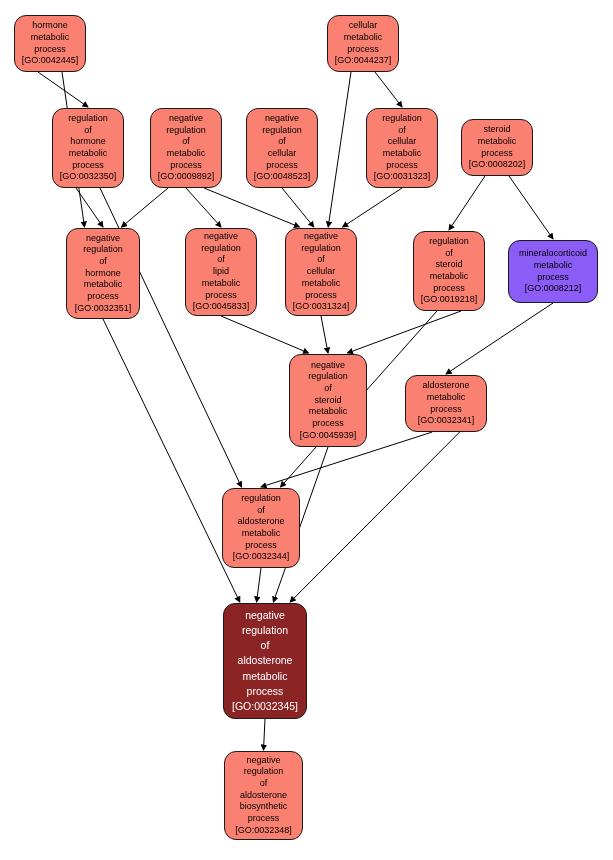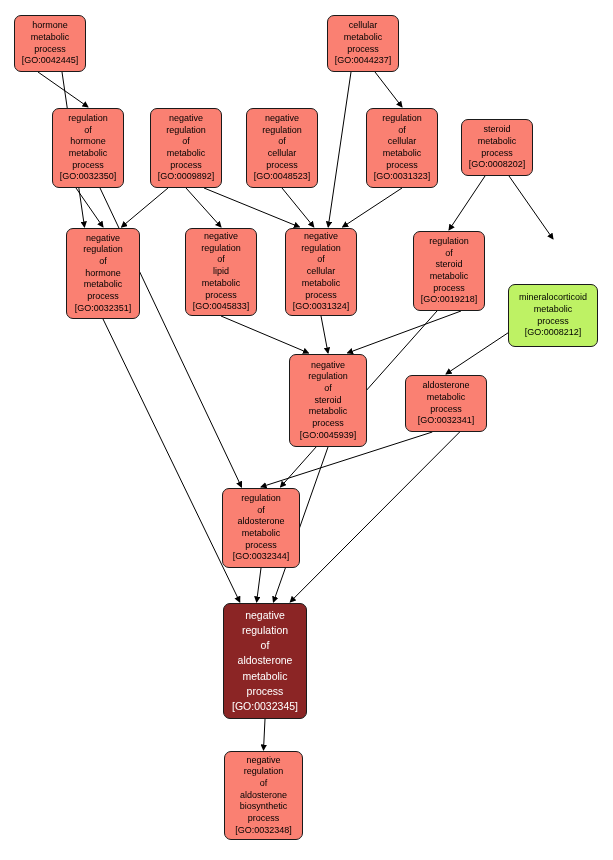--- a/index.html
+++ b/index.html
@@ -10,21 +10,21 @@
     font-family: "Liberation Sans", "DejaVu Sans", sans-serif;
     overflow: hidden;
   }
   #graph { position: absolute; left: 0; top: 0; width: 613px; height: 860px; }
   #edges { position: absolute; left: 0; top: 0; }
   #nodes { position: absolute; left: 0; top: 0; width: 100%; height: 100%; }
   .node {
     position: absolute;
     box-sizing: border-box;
     border: 1px solid #1a1a1a;
-    border-radius: 7px;
+    border-radius: 12px;
     display: flex; align-items: center; justify-content: center;
     text-align: center;
     font-size: 9px;
     line-height: 1.3;
     color: #000;
     white-space: pre-line;
     padding: 2px;
     cursor: pointer;
   }
   .node.highlight {
@@ -126,21 +126,21 @@
 cellular
 metabolic
 process
 [GO:0031324]</div>
       <div class="node" style="left: 413px; top: 231px; width: 72px; height: 80px; background: rgb(250, 128, 114); border-color: rgb(26, 26, 26);">regulation
 of
 steroid
 metabolic
 process
 [GO:0019218]</div>
-      <div class="node" style="left: 508px; top: 240px; width: 90px; height: 63px; background: #bef264; border-color: rgb(26, 26, 26); margin-top: 44px;">mineralocorticoid
+      <div class="node" style="left: 508px; top: 240px; width: 90px; height: 63px; background: #8b5cf6; border-color: rgb(26, 26, 26);">mineralocorticoid
 metabolic
 process
 [GO:0008212]</div>
       <div class="node" style="left: 289px; top: 354px; width: 78px; height: 93px; background: rgb(250, 128, 114); border-color: rgb(26, 26, 26);">negative
 regulation
 of
 steroid
 metabolic
 process
 [GO:0045939]</div>

